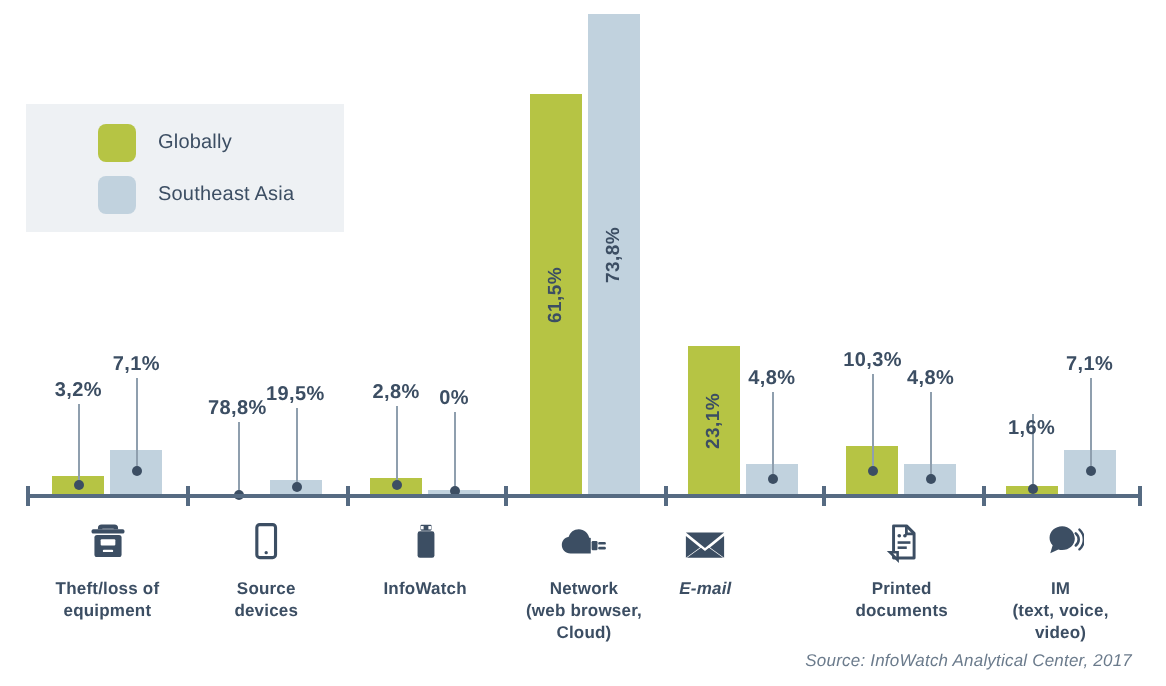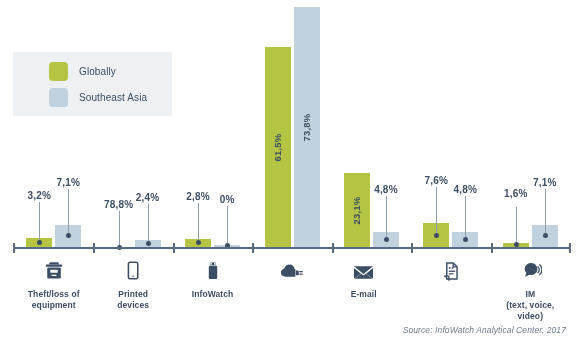--- a/index.html
+++ b/index.html
@@ -103,21 +103,21 @@
       <div class="bar global" style="left: 105.643px; width: 26px; height: 0.653117px;"></div>
       <div class="callout" style="left: 118.643px;">
         <div class="stem" style="bottom: 0.326558px; height: 36.3266px;"></div>
         <div class="dot" style="bottom: -1.67344px;"></div>
         <div class="outlabel" style="bottom: 37.6531px;">78,8%</div>
       </div>
       <div class="bar sea" style="left: 134.643px; width: 26px; height: 7.8374px;"></div>
       <div class="callout" style="left: 147.643px;">
         <div class="stem" style="bottom: 3.9187px; height: 39.9187px;"></div>
         <div class="dot" style="bottom: 1.9187px;"></div>
-        <div class="outlabel" style="bottom: 44.8374px;">2,4%</div>
+        <div class="outlabel" style="bottom: 44.8374px;">19,5%</div>
       </div>
       <div class="bar global" style="left: 185.071px; width: 26px; height: 9.14363px;"></div>
       <div class="callout" style="left: 198.071px;">
         <div class="stem" style="bottom: 4.57182px; height: 40.5718px;"></div>
         <div class="dot" style="bottom: 2.57182px;"></div>
         <div class="outlabel" style="bottom: 46.1436px; text-align: right;">2,8%</div>
       </div>
       <div class="bar sea" style="left: 214.071px; width: 26px; height: 3px;"></div>
       <div class="callout" style="left: 227.071px;">
         <div class="stem" style="bottom: 2px; height: 40px;"></div>
@@ -136,33 +136,33 @@
       <div class="bar sea" style="left: 372.929px; width: 26px; height: 15.6748px;"></div>
       <div class="callout" style="left: 385.929px;">
         <div class="stem" style="bottom: 7.8374px; height: 43.8374px;"></div>
         <div class="dot" style="bottom: 5.8374px;"></div>
         <div class="outlabel" style="bottom: 52.6748px;">4,8%</div>
       </div>
       <div class="bar global" style="left: 423.357px; width: 26px; height: 24.8184px;"></div>
       <div class="callout" style="left: 436.357px;">
         <div class="stem" style="bottom: 12.4092px; height: 48.4092px;"></div>
         <div class="dot" style="bottom: 10.4092px;"></div>
-        <div class="outlabel" style="bottom: 61.8184px;">7,6%</div>
+        <div class="outlabel" style="bottom: 61.8184px;">10,3%</div>
       </div>
       <div class="bar sea" style="left: 452.357px; width: 26px; height: 15.6748px;"></div>
       <div class="callout" style="left: 465.357px;">
         <div class="stem" style="bottom: 7.8374px; height: 43.8374px;"></div>
         <div class="dot" style="bottom: 5.8374px;"></div>
         <div class="outlabel" style="bottom: 52.6748px;">4,8%</div>
       </div>
       <div class="bar global" style="left: 502.786px; width: 26px; height: 5.22493px;"></div>
       <div class="callout" style="left: 515.786px;">
         <div class="stem" style="bottom: 2.61247px; height: 38.6125px;"></div>
         <div class="dot" style="bottom: 0.612466px;"></div>
-        <div class="outlabel" style="bottom: 49px;">1,6%</div>
+        <div class="outlabel" style="bottom: 28px;">1,6%</div>
       </div>
       <div class="bar sea" style="left: 531.786px; width: 26px; height: 23.1856px;"></div>
       <div class="callout" style="left: 544.786px;">
         <div class="stem" style="bottom: 11.5928px; height: 47.5928px;"></div>
         <div class="dot" style="bottom: 9.59282px;"></div>
         <div class="outlabel" style="bottom: 60.1856px;">7,1%</div>
       </div>
     </div>
 
   <div id="axis">
@@ -193,21 +193,21 @@
         </div>
       </div>
       <div class="cat" style="left: 93.4286px; width: 79.4286px;">
         <div class="icon">
           <svg width="22" height="22" viewBox="0 0 24 24">
             <rect x="7" y="2.5" width="10.2" height="18" rx="1.6" fill="none" stroke="#3c4e63" stroke-width="1.7"></rect>
             <circle cx="12.1" cy="17.8" r=".9" fill="#3c4e63"></circle>
           </svg>
         </div>
         <div class="catlabel">
-          <div>Printed</div>
+          <div>Source</div>
           <div>devices</div>
         </div>
       </div>
       <div class="cat" style="left: 172.857px; width: 79.4286px;">
         <div class="icon">
           <svg width="22" height="22" viewBox="0 0 24 24" fill="#3c4e63">
             <rect x="9" y="2.6" width="6" height="3.2" rx=".6"></rect>
             <rect x="7.4" y="6.2" width="9.2" height="14.4" rx="1.3"></rect>
             <rect x="9.2" y="3.3" width="1.5" height="1.8" fill="#fff"></rect>
             <rect x="13.3" y="3.3" width="1.5" height="1.8" fill="#fff"></rect>
@@ -219,22 +219,27 @@
       </div>
       <div class="cat" style="left: 252.286px; width: 79.4286px;">
         <div class="icon">
           <svg width="26" height="22" viewBox="0 0 30 24" fill="#3c4e63">
             <path d="M7.2 18.6c-2.9 0-5-2.1-5-4.8 0-2.4 1.7-4.4 4-4.8.7-2.6 3-4.4 5.8-4.4 3 0 5.5 2.1 6 5 .3 0 .6 0 .9.1v8.9H7.2z"></path>
             <rect x="19.4" y="11.4" width="3.4" height="5.4" rx=".7"></rect>
             <rect x="23.2" y="12" width="4.4" height="1.5" rx=".7"></rect>
             <rect x="23.2" y="14.8" width="4.4" height="1.5" rx=".7"></rect>
           </svg>
         </div>
-      </div>
-      <div class="cat" style="left: 324px; width: 79.4286px;">
+        <div class="catlabel">
+          <div>Network</div>
+          <div>(web browser,</div>
+          <div>Cloud)</div>
+        </div>
+      </div>
+      <div class="cat" style="left: 313px; width: 79.4286px; font-style: italic;">
         <div class="icon">
           <svg width="23" height="22" viewBox="0 0 26 24" fill="#3c4e63">
             <path d="M2.2 6.6h21.6L13 15.4 2.2 6.6z"></path>
             <path d="M2.2 8.6l8 6.5-8 5.8V8.6zM23.8 8.6v12.3l-8-5.8 8-6.5zM13 17.1l2.3-1.9 7.9 5.7H2.8l7.9-5.7L13 17.1z"></path>
           </svg>
         </div>
         <div class="catlabel">
           <div>E-mail</div>
         </div>
       </div>
@@ -243,20 +248,24 @@
           <svg width="22" height="22" viewBox="0 0 24 24">
             <path d="M7.4 3.2h7.1l4.1 4.1v13.4H7.4z" fill="none" stroke="#3c4e63" stroke-width="1.6" stroke-linejoin="round"></path>
             <path d="M14.4 3.3v4.2h4.1" fill="none" stroke="#3c4e63" stroke-width="1.5"></path>
             <circle cx="10.5" cy="8.6" r="1" fill="#3c4e63"></circle>
             <circle cx="13.6" cy="8.6" r="1" fill="#3c4e63"></circle>
             <rect x="9.6" y="11.6" width="7" height="1.4" fill="#3c4e63"></rect>
             <rect x="9.6" y="14.4" width="5" height="1.4" fill="#3c4e63"></rect>
             <path d="M5.4 17.6h4.2v4.2z" fill="#fff" stroke="#3c4e63" stroke-width="1.4"></path>
           </svg>
         </div>
+        <div class="catlabel">
+          <div>Printed</div>
+          <div>documents</div>
+        </div>
       </div>
       <div class="cat" style="left: 490.571px; width: 79.4286px;">
         <div class="icon">
           <svg width="24" height="22" viewBox="0 0 26 24" fill="#3c4e63">
             <path d="M14.2 3.4c-3.8 0-6.9 2.8-6.9 6.3 0 1.6.6 3 1.7 4.1l-1.3 4.4 4.4-2.1c.7.2 1.4.3 2.1.3 3.8 0 6.9-2.8 6.9-6.3s-3.1-6.7-6.9-6.7z"></path>
             <path d="M21.6 7.3c1 .9 1.6 2 1.6 3.3s-.6 2.4-1.6 3.3" fill="none" stroke="#3c4e63" stroke-width="1.4" stroke-linecap="round"></path>
             <path d="M23.6 5.2c1.5 1.4 2.4 3.2 2.4 5.4s-.9 4-2.4 5.4" fill="none" stroke="#3c4e63" stroke-width="1.3" stroke-linecap="round"></path>
           </svg>
         </div>
         <div class="catlabel">

